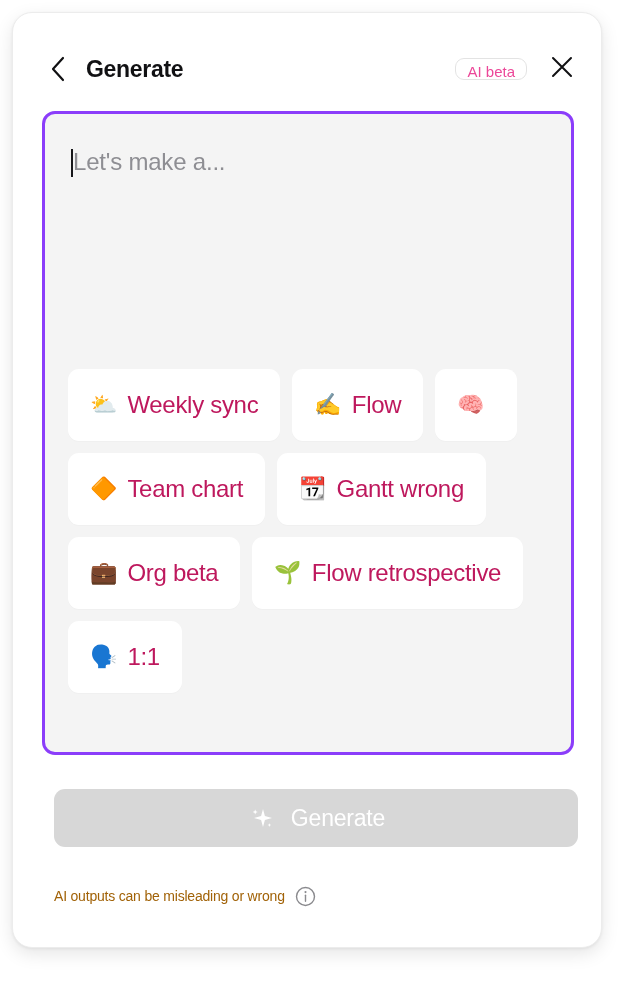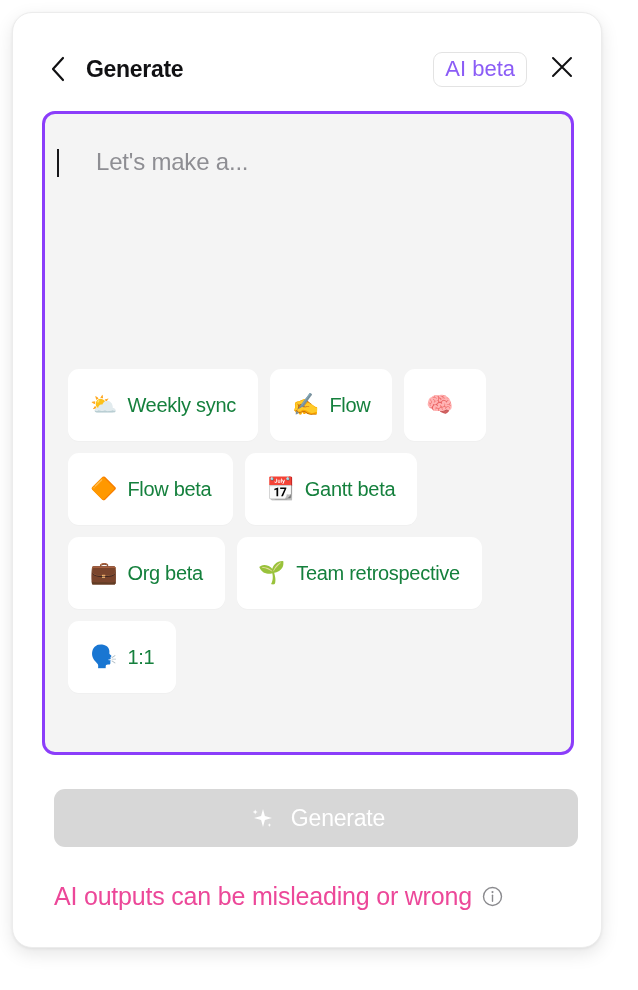--- a/index.html
+++ b/index.html
@@ -39,23 +39,23 @@
   .title {
     font-size: 23px; font-weight: bold; color: #111113;
     letter-spacing: -0.3px;
     margin-left: 13px;
     white-space: nowrap;
   }
   .header-spacer { flex: 1 1 auto; }
   .beta-pill {
     border: 1.3px solid #e3e3e3;
     border-radius: 9px;
-    padding: 5px 11px 6px 11px;
-    font-size: 22px;
-    color: #8b5cf6;
+    padding: 5px 11px 0 11px;
+    font-size: 15px;
+    color: #ec4899;
     line-height: 1;
     background: #fff;
     white-space: nowrap;
     cursor: pointer;
   }
   .close-btn {
     width: 34px; height: 34px;
     margin-left: 18px;
     display: flex; align-items: center; justify-content: center;
     cursor: pointer; flex: 0 0 auto;
@@ -67,23 +67,23 @@
     left: 29px; top: 98px;
     width: 532px; height: 644px;
     background: #f4f4f4;
     border: 3px solid #8b3dfa;
     border-radius: 13px;
     overflow: hidden;
   }
   .prompt-input-area {
     position: absolute;
     left: 0; top: 0; width: 100%; height: 250px;
-    padding: 33px 26px 0 12px;
+    padding: 33px 26px 0 26px;
     cursor: text;
-    display: flex; align-items: flex-start; gap: 37px;
+    display: flex; align-items: flex-start;
   }
   .caret {
     width: 2px; height: 28px;
     background: #17171a;
     margin-top: 2px;
     flex: 0 0 auto;
   }
   .placeholder {
     font-size: 24px;
     color: #8e8e93;
@@ -109,22 +109,22 @@
     cursor: pointer;
     box-shadow: 0 1px 1px rgba(0,0,0,0.02);
   }
   .chip-emoji {
     font-size: 22px;
     line-height: 1;
     margin-right: 10px;
     flex: 0 0 auto;
   }
   .chip-label {
-    font-size: 20px;
-    color: #15803d;
+    font-size: 24px;
+    color: #be185d;
     letter-spacing: -0.3px;
     white-space: nowrap;
     text-align: center;
   }
 
   
   .generate-btn {
     position: absolute;
     left: 41px; top: 776px;
     width: 524px; height: 58px;
@@ -141,21 +141,21 @@
   }
 
   
   .footer {
     position: absolute;
     left: 41px; top: 868px;
     width: 510px; height: 30px;
     display: flex; align-items: center;
   }
   .footer-text {
-    font-size: 25px; color: #ec4899; letter-spacing: -0.2px;
+    font-size: 14px; color: #a16207; letter-spacing: -0.2px;
     white-space: nowrap;
   }
   .info-icon {
     margin-left: 10px; display: flex; align-items: center; cursor: pointer;
   }
 </style>
 </head>
 <body>
 
 <div class="page">
@@ -196,33 +196,33 @@
           </div>
           <div class="chip">
             <span class="chip-emoji">✍️</span>
             <span class="chip-label">Flow</span>
           </div>
           <div class="chip">
             <span class="chip-emoji">🧠</span>
           </div>
           <div class="chip">
             <span class="chip-emoji">🔶</span>
-            <span class="chip-label">Flow beta</span>
+            <span class="chip-label">Team chart</span>
           </div>
           <div class="chip">
             <span class="chip-emoji">📆</span>
-            <span class="chip-label">Gantt beta</span>
+            <span class="chip-label">Gantt wrong</span>
           </div>
           <div class="chip">
             <span class="chip-emoji">💼</span>
             <span class="chip-label">Org beta</span>
           </div>
           <div class="chip">
             <span class="chip-emoji">🌱</span>
-            <span class="chip-label">Team retrospective</span>
+            <span class="chip-label">Flow retrospective</span>
           </div>
           <div class="chip">
             <span class="chip-emoji">🗣️</span>
             <span class="chip-label">1:1</span>
           </div>
         </div>
 
     </div>
 
     <button class="generate-btn" disabled="">

